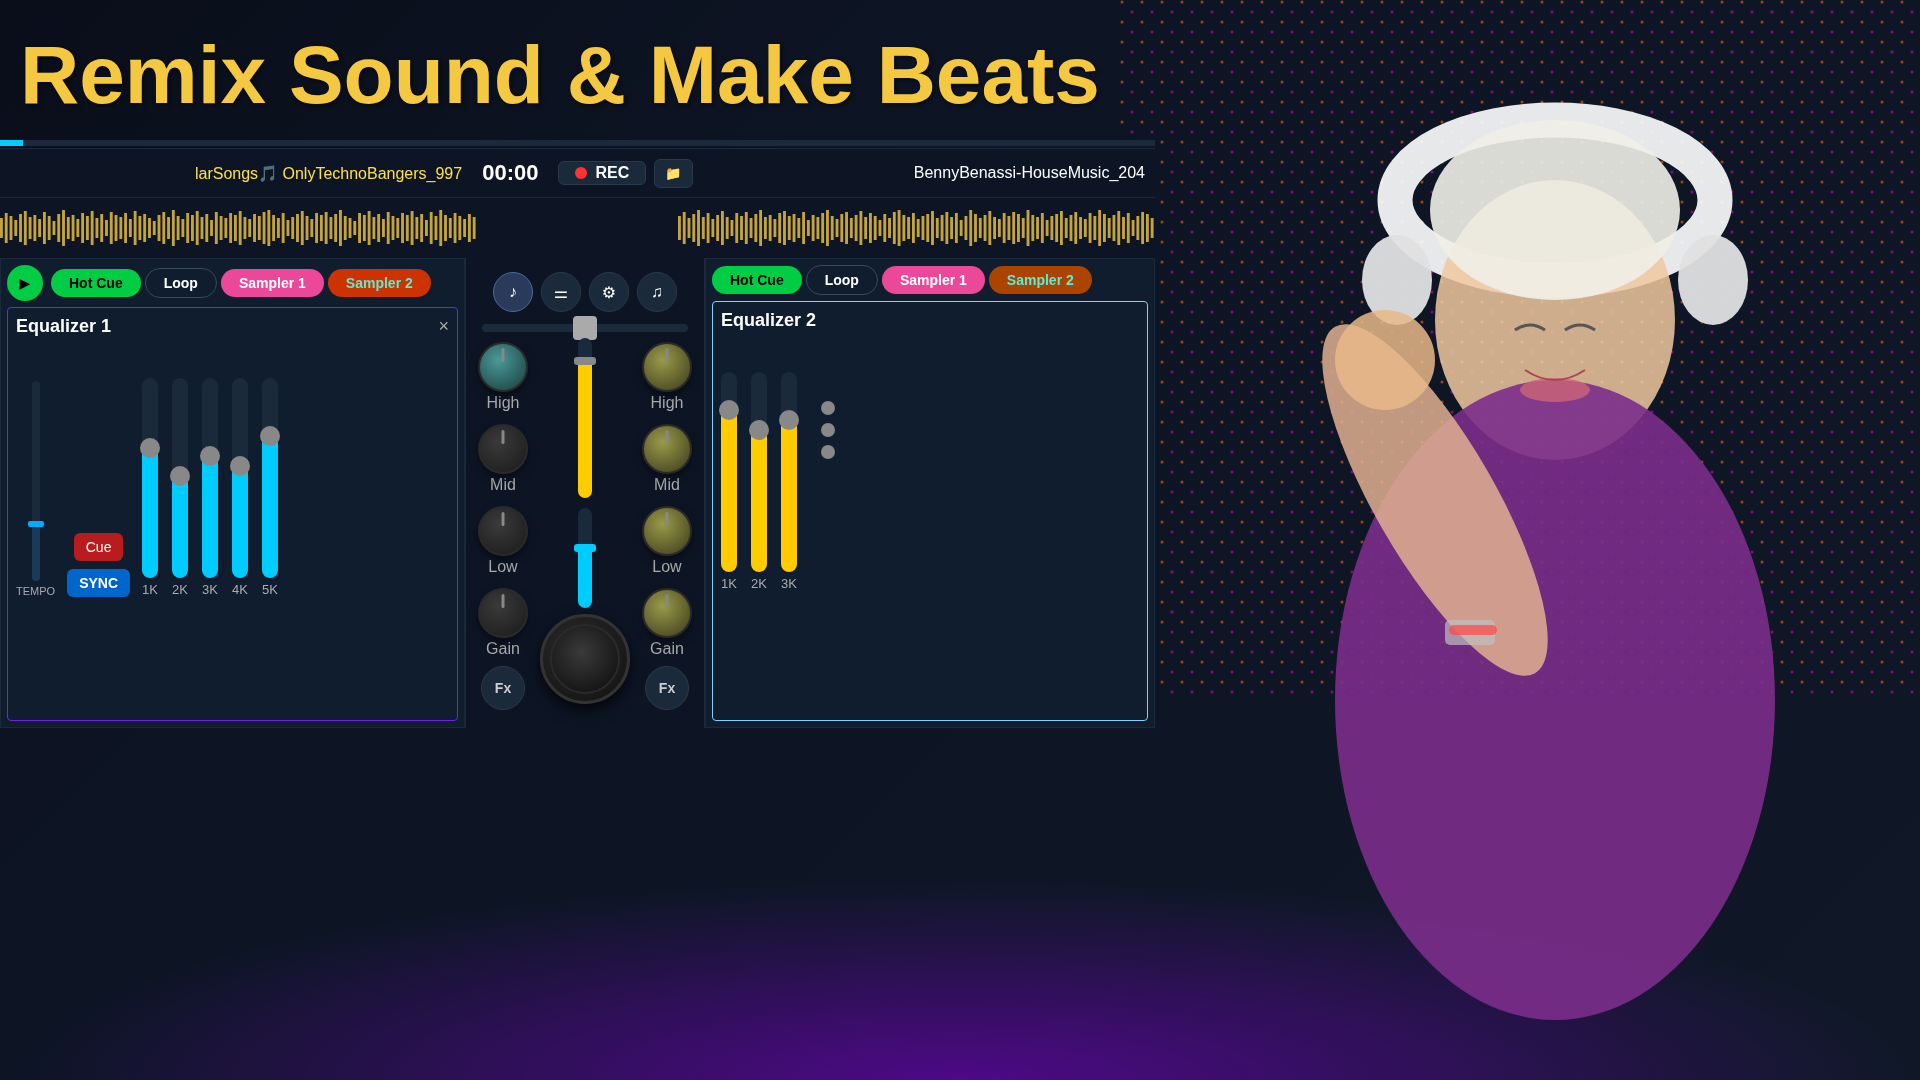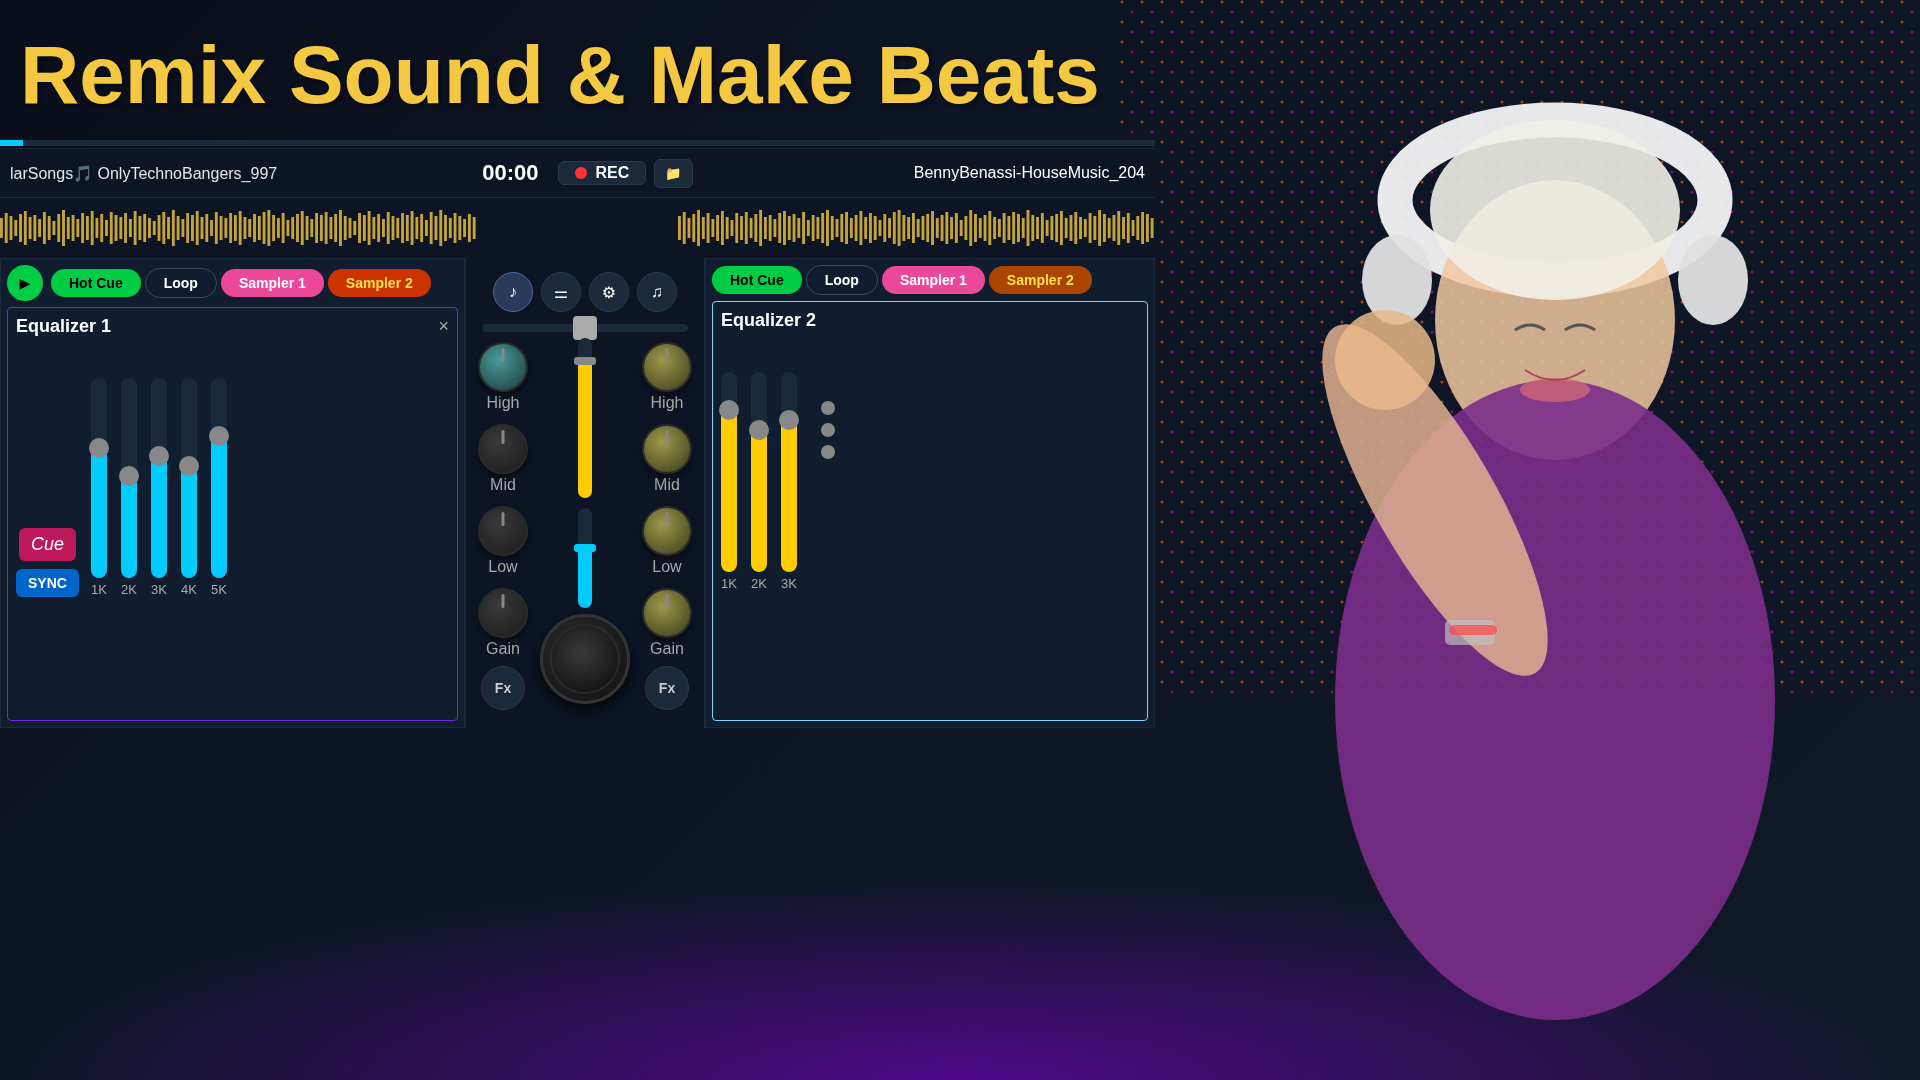--- a/index.html
+++ b/index.html
@@ -54,25 +54,26 @@
       display: flex;
       align-items: center;
       background: #0d1525;
       padding: 6px 10px;
       height: 50px;
       border-top: 1px solid #1a2a3a;
       border-bottom: 1px solid #1a2a3a;
     }
 
     .track-name-left {
-      color: #e5e5e5;
+      color: #fde047;
       font-size: 16px;
       flex: 1;
       white-space: nowrap;
       overflow: hidden;
+      text-align: right;
     }
 
     .time-display {
       color: #ffffff;
       font-size: 22px;
       font-weight: bold;
       margin: 0 20px;
     }
 
     .rec-button {
@@ -161,45 +162,44 @@
       border-radius: 20px;
     }
 
     .tab-sampler1 {
       background: #ec4899;
       color: #ffffff;
     }
 
     .tab-sampler2 {
       background: #cc3300;
-      color: #fde047;
+      color: #5eead4;
     }
 
     .play-btn {
       width: 36px;
       height: 36px;
       border-radius: 50%;
       background: #00cc44;
       border: none;
       cursor: pointer;
       display: flex;
       align-items: center;
       justify-content: center;
       margin-right: 4px;
     }
 
     .cue-btn {
-      background: #be185d;
+      background: #b91c1c;
       border: none;
       border-radius: 6px;
       color: #ffffff;
       padding: 6px 12px;
-      font-size: 18px;
+      font-size: 14px;
       cursor: pointer;
-      font-style: italic;
     }
 
     .sync-btn {
       background: #0066cc;
       border: none;
       border-radius: 6px;
       color: #ffffff;
       padding: 6px 12px;
       font-size: 14px;
       font-weight: bold;
@@ -697,20 +697,27 @@
       </div>
 
       <div style="background:#0f1d2e; border:1px solid #6d28d9; border-radius:4px; margin:6px; padding:8px; flex:1;">
         <div class="eq-title-row">
           <span class="eq-title">Equalizer 1</span>
           <button class="eq-close">×</button>
         </div>
 
         <div style="display:flex; gap:8px; height:260px; align-items:flex-end; padding-bottom:10px;">
 
+          <div style="display:flex; flex-direction:column; align-items:center; gap:4px; margin-right:4px;">
+            <div style="width:8px; height:200px; background:#1a2a3a; border-radius:4px; position:relative;">
+              <div style="position:absolute; bottom:0; left:0; right:0; height:30%; background:#1a3a5a; border-radius:0 0 4px 4px;"></div>
+              <div style="position:absolute; width:16px; height:6px; background:#00aaff; border-radius:2px; left:50%; transform:translateX(-50%); top:140px;"></div>
+            </div>
+            <span style="color:#aaa; font-size:11px; writing-mode:horizontal-tb;">TEMPO</span>
+          </div>
 
           <div style="display:flex; flex-direction:column; gap:8px; margin-right:4px; align-items:center; justify-content:flex-end; height:200px;">
             <button class="cue-btn">Cue</button>
             <button class="sync-btn">SYNC</button>
           </div>
 
           <div style="display:flex; gap:14px; align-items:flex-end;">
 
             <div style="display:flex; flex-direction:column; align-items:center; gap:4px;">
               <div style="width:16px; height:200px; background:#1a2a3a; border-radius:8px; position:relative;">

